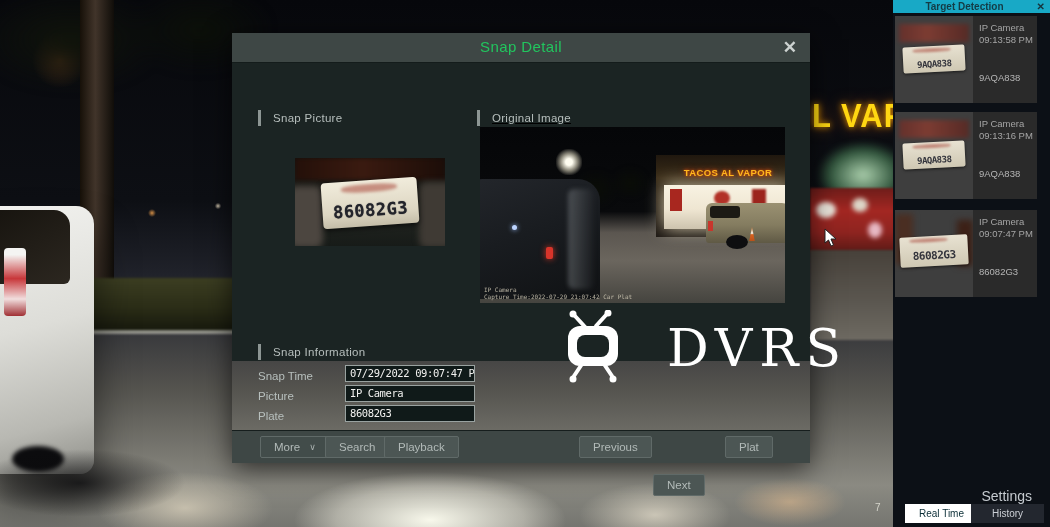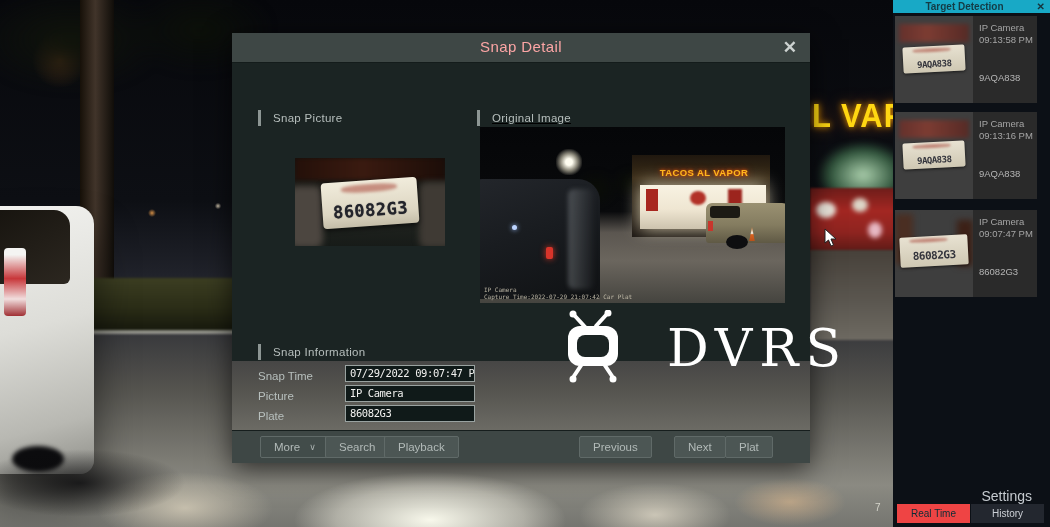--- a/index.html
+++ b/index.html
@@ -69,21 +69,21 @@
 
   
   #snap-dialog {
     position:absolute; left:232px; top:33px; width:578px; height:430px; z-index:10;
     box-shadow:0 6px 26px rgba(0,0,0,.65);
   }
   .dlg-header {
     position:absolute; left:0; top:0; width:100%; height:30px; background:#3e4745;
     border-bottom:1px solid #141c1b;
   }
-  .dlg-title { position:absolute; left:0; right:0; top:5px; text-align:center; font-size:15px; color:#fca5a5; letter-spacing:.4px; }
+  .dlg-title { position:absolute; left:0; right:0; top:5px; text-align:center; font-size:15px; color:#22c55e; letter-spacing:.4px; }
   .dlg-close { position:absolute; right:13px; top:4px; font-size:17px; font-weight:bold; color:#ccd2d0; cursor:pointer; line-height:22px; }
   .dlg-body { position:absolute; left:0; top:30px; width:100%; height:298px; background:#1b2423; }
   .dlg-footer { position:absolute; left:0; bottom:0; width:100%; height:33px; background:#3e4745; border-top:1px solid #161e1d; }
 
   .section-label { position:absolute; display:flex; align-items:center; height:16px; }
   .section-label .bar { width:3px; height:16px; background:#8d9694; margin-right:12px; }
   .section-label .txt { font-size:11.5px; color:#b7bfbd; letter-spacing:.3px; }
 
   
   .snap-pic {
@@ -105,21 +105,21 @@
     letter-spacing:.5px; padding-bottom:6px; text-shadow:0 0 1px rgba(30,30,40,.8);
   }
 
   
   .orig-img { position:absolute; left:248px; top:64px; width:305px; height:176px; overflow:hidden;
     background:linear-gradient(180deg,#050608 0%, #090a0c 48%, #5b5650 60%, #6b665e 76%, #45443f 100%); }
   .oi-light { position:absolute; left:76px; top:22px; width:26px; height:26px; background:radial-gradient(circle, #fffdf0 18%, rgba(255,248,220,.55) 45%, transparent 75%); }
   .oi-palms { position:absolute; left:92px; top:32px; width:80px; height:66px;
     background:radial-gradient(ellipse 30px 26px at 24px 30px, #0a0d07, transparent 75%),
                radial-gradient(ellipse 26px 22px at 58px 24px, #0a0d07, transparent 75%); filter:blur(2px); }
-  .oi-stand { position:absolute; left:152px; top:28px; width:138px; height:82px;
+  .oi-stand { position:absolute; left:176px; top:28px; width:138px; height:82px;
     background:linear-gradient(180deg,#20180f 0%, #3a2c18 28%, #2a2012 38%, #191410 100%); }
   .oi-stand-int { position:absolute; left:8px; top:30px; width:126px; height:44px;
     background:linear-gradient(180deg,#f8f2e2 0%, #efe6d2 55%, #cdc3ae 100%);
     box-shadow:0 0 18px rgba(255,244,210,.8); }
   .oi-red1 { position:absolute; left:14px; top:34px; width:12px; height:22px; background:#a8271f; filter:blur(.5px); }
   .oi-red2 { position:absolute; left:58px; top:36px; width:16px; height:14px; background:#b23127; border-radius:50%; filter:blur(1px); }
   .oi-red3 { position:absolute; left:96px; top:34px; width:14px; height:18px; background:#9c241d; filter:blur(1px); }
   .oi-sign { position:absolute; left:6px; top:12px; width:132px; text-align:center; font-size:9.5px; font-weight:bold; letter-spacing:.4px;
     color:#ffb71e; text-shadow:0 0 3px rgba(255,90,0,.95), 0 0 7px rgba(255,60,0,.6); white-space:nowrap; }
   .oi-truck-r { position:absolute; left:226px; top:76px; width:86px; height:40px; border-radius:6px 10px 3px 3px;
@@ -148,21 +148,21 @@
   
   .btn {
     position:absolute; top:5px; height:22px; background:#4c5654; border:1px solid #606a68; border-radius:2px;
     color:#b2bab8; font-size:11.5px; text-align:center; line-height:20px; padding:0 13px; cursor:pointer; white-space:nowrap;
   }
   .btn-more { left:28px; background:#424c4a; display:flex; align-items:center; gap:9px; line-height:20px; }
   .btn-more .chev { font-size:9px; color:#aab2b0; }
   .btn-search { left:93px; }
   .btn-playback { left:152px; }
   .btn-previous { left:347px; }
-  .btn-next { left:442px; }
+  .btn-next { left:421px;margin-top:38px; }
   .btn-exit { left:493px; }
 
   
   #watermark { position:absolute; left:562px; top:310px; z-index:20; display:flex; align-items:center;gap:27px; }
   #watermark .wm-text { font-family:"DejaVu Serif", serif; font-size:52px; color:#ffffff; letter-spacing:7px; margin-left:16px; line-height:74px; }
 
   
   #sidebar { position:absolute; left:893px; top:0; width:157px; height:527px; background:#0c1016; z-index:30; }
   .sb-header { position:absolute; left:0; top:0; width:157px; height:13px; background:#18a9c6; }
   .sb-title { position:absolute; left:0; right:14px; top:0; text-align:center; font-size:10px; color:#143b45; line-height:13px; font-weight:bold; }
@@ -175,21 +175,21 @@
   .thumb-plate { position:absolute; background:linear-gradient(180deg,#e8e2d2 0%, #cfc8b3 100%); transform:rotate(-3deg); border-radius:2px;
     display:flex; align-items:flex-end; justify-content:center; font-family:"DejaVu Sans Mono", monospace; font-weight:bold; color:#33343c;
     box-shadow:0 1px 3px rgba(0,0,0,.6); }
   .thumb-plate .script { position:absolute; left:10px; top:2px; width:38px; height:4px; background:#a8473a; opacity:.55; border-radius:40%; filter:blur(1px); }
   .tp-small { left:8px; top:30px; width:62px; height:26px; font-size:9px; padding-bottom:3px; letter-spacing:-.5px; }
   .tp-big { left:5px; top:26px; width:68px; height:30px; font-size:11px; padding-bottom:4px; letter-spacing:-.5px; }
   .thumb3-blob1 { position:absolute; left:0; top:4px; width:18px; height:50px; background:#4a2e22; filter:blur(3px); }
   .thumb3-blob2 { position:absolute; right:0px; top:10px; width:16px; height:46px; background:#3c2016; filter:blur(3px); }
   .sb-settings { position:absolute; right:18px; top:488px; font-size:14px; color:#c5cacf; cursor:pointer; }
   .sb-tab { position:absolute; top:504px; height:19px; width:73px; text-align:center; line-height:19px; font-size:10px; cursor:pointer; }
-  .tab-realtime { left:4px; background:#ef4444; color:#0a2d36; }
+  .tab-realtime { left:12px; background:#ffffff; color:#0a2d36; }
   .tab-history { left:78px; background:#23272f; color:#ccd0d6; }
 </style>
 </head>
 <body>
 
 <div id="app">
 
   <div id="video-bg">
     <div class="trees"></div>
     <div class="pole"></div>

